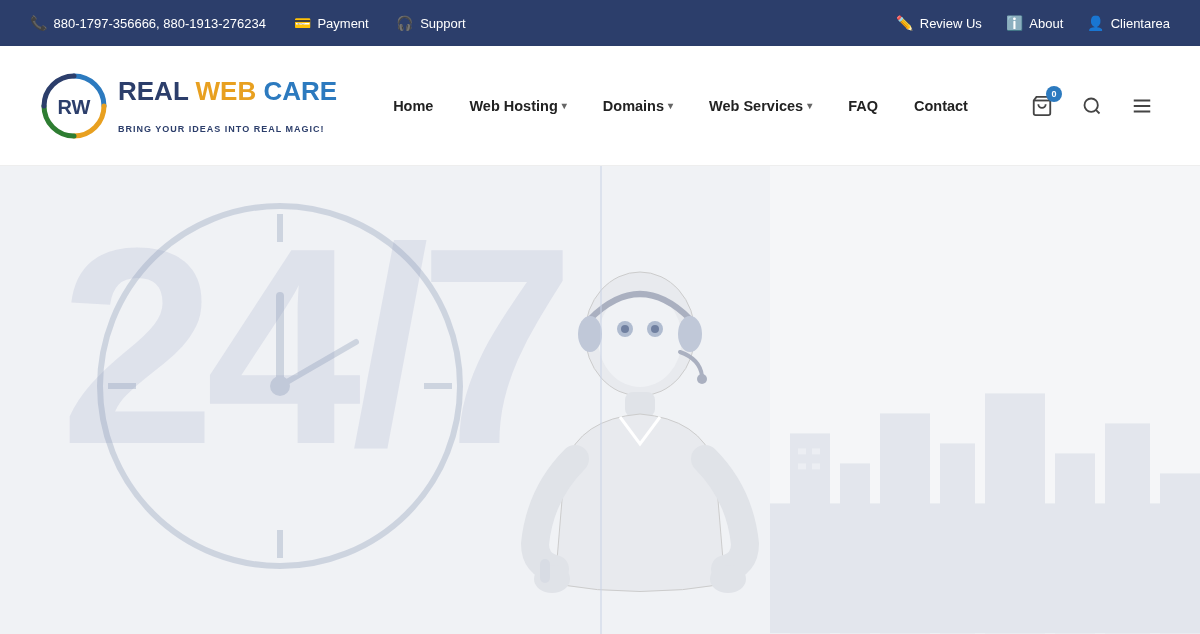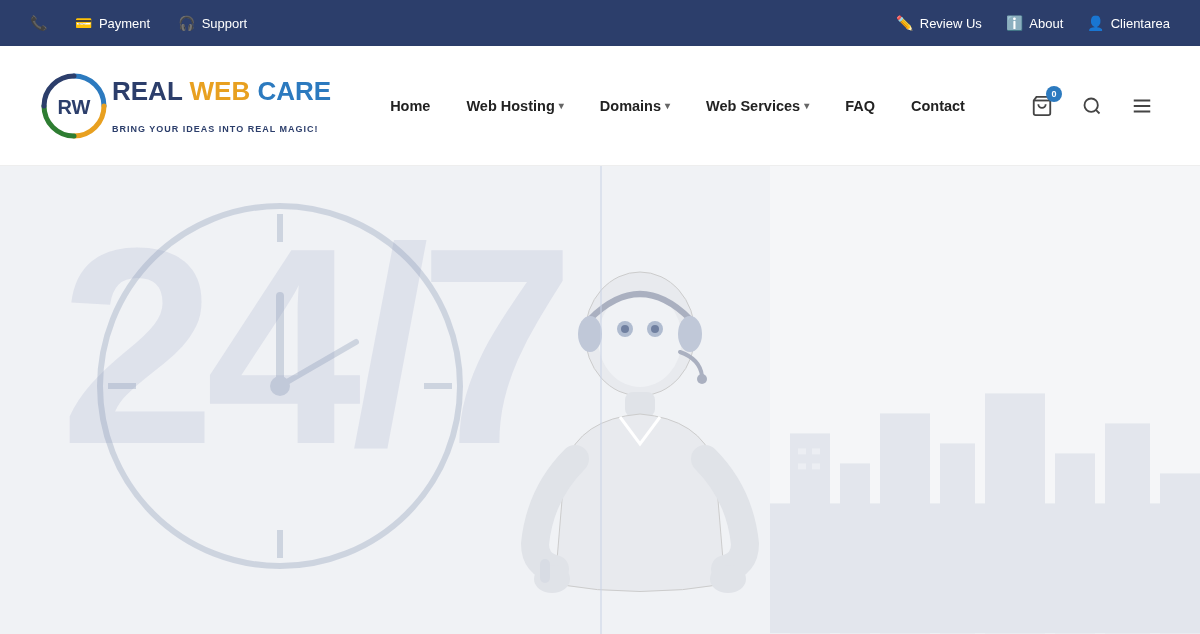--- a/index.html
+++ b/index.html
@@ -44,21 +44,21 @@
       display: flex;
       align-items: center;
       padding: 0 40px;
       height: 120px;
       border-bottom: 1px solid #eee;
       box-shadow: 0 1px 4px rgba(0,0,0,0.06);
     }
     .logo-area {
       display: flex;
       align-items: center;
-      gap: 4px;
+      gap: 10px;
       min-width: 220px;
       text-decoration: none;
     }
     .logo-circle {
       width: 68px;
       height: 68px;
       position: relative;
       flex-shrink: 0;
     }
     .logo-text-area {
@@ -191,20 +191,21 @@
       opacity: 0.3;
     }
   </style>
 </head>
 <body>
 
 <div class="topbar">
   <div class="topbar-left">
     <a class="topbar-item">
       <span class="topbar-icon">📞</span>
+      <span>880-1797-356666, 880-1913-276234</span>
     </a>
     <a class="topbar-item">
       <span class="topbar-icon">💳</span>
       <span>Payment</span>
     </a>
     <a class="topbar-item">
       <span class="topbar-icon">🎧</span>
       <span>Support</span>
     </a>
   </div>

